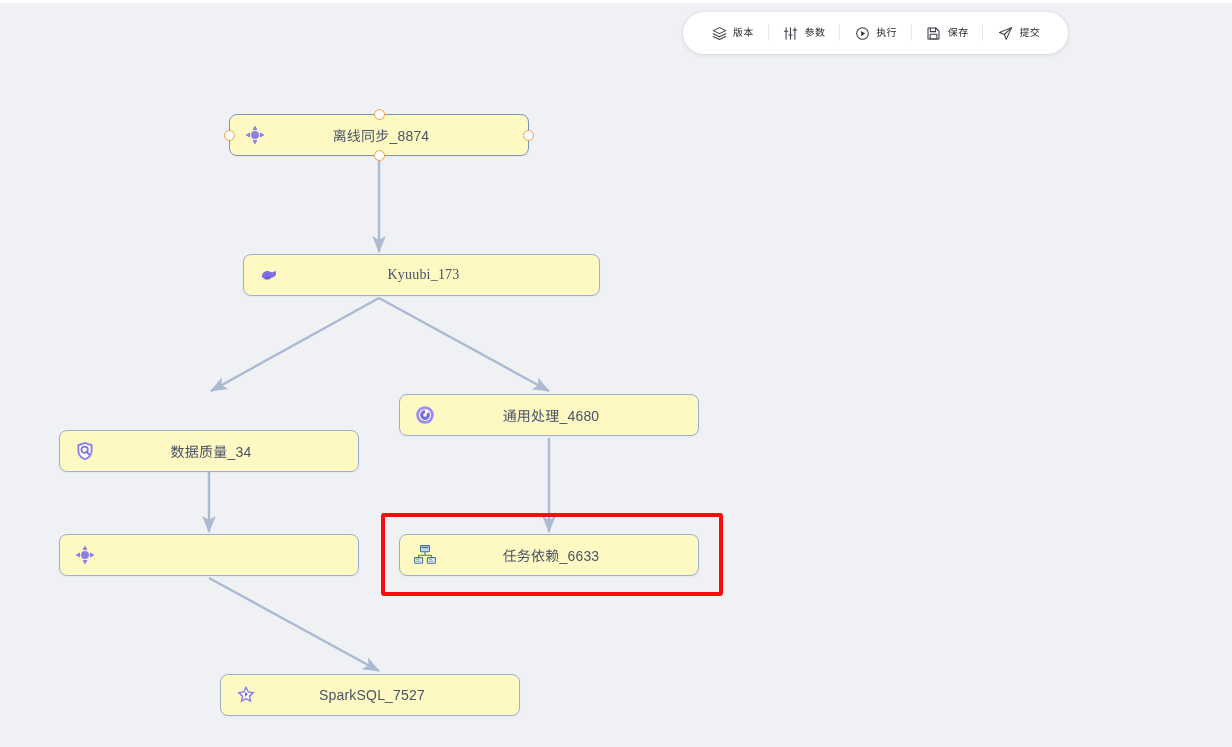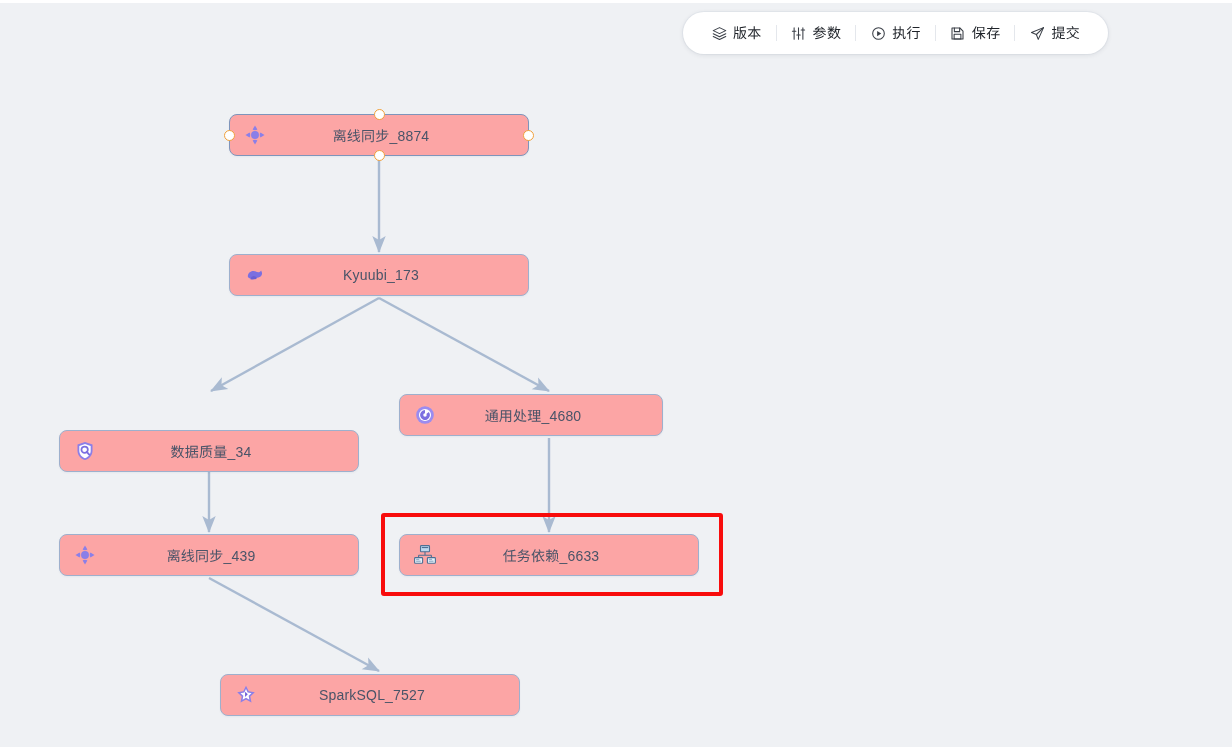--- a/index.html
+++ b/index.html
@@ -36,41 +36,41 @@
     gap: 6px;
     padding: 0 14px;
     height: 30px;
     cursor: pointer;
     color: #1f2329;
     font-size: 14px;
     line-height: 1;
     white-space: nowrap;
     user-select: none;
   }
-  .tb-label { font-size: 14px; letter-spacing: .3px; }
+  .tb-label { font-size: 10px; letter-spacing: .3px; }
   .tb-sep {
     width: 1px; height: 16px;
     background: #e4e7ec;
     flex: 0 0 1px;
   }
   .tb-icon { display: flex; width: 16px; height: 16px; align-items: center; justify-content: center; }
   .tb-icon svg { width: 15px; height: 15px; display: block; }
   .edge-layer {
     position: absolute;
     top: 0; left: 0;
     width: 1232px; height: 747px;
     pointer-events: none;
     z-index: 5;
   }
 
   
   .node {
     position: absolute;
     height: 42px;
-    background: #fca5a5;
+    background: #fef9c3;
     border: 1px solid #9db0cd;
     border-radius: 8px;
     display: flex;
     align-items: center;
     z-index: 20;
     cursor: grab;
     box-shadow: 0 1px 2px rgba(40,60,90,0.05);
   }
   .node.selected {
     border-color: #7e95bb;
@@ -163,21 +163,21 @@
         </g>
       </svg>
     </span>
     <span class="node-label">离线同步_8874</span>
     <span class="handle h-top"></span>
     <span class="handle h-bottom"></span>
     <span class="handle h-left"></span>
     <span class="handle h-right"></span>
   </div>
 
-  <div class="node" style="left:229px; top:251px; width:300px;">
+  <div class="node" style="left:243px; top:251px; width:357px;font-family:Liberation Serif, serif;">
     <span class="node-icon">
       <svg width="22" height="22" viewBox="0 0 24 24" aria-hidden="true">
         <path d="M4.2 13.8 C4.0 10.2 7.0 7.4 10.4 7.6 C12.6 7.7 13.8 9.0 15.4 9.0 C17.0 9.0 18.0 8.1 18.6 7.0 C19.6 8.4 20.0 10.2 19.4 11.8 C18.6 14.0 16.4 15.2 14.2 14.8 C12.6 14.5 11.8 13.4 10.4 13.5 C9.0 13.6 8.2 14.6 7.9 16.0 C6.2 15.8 4.6 15.0 4.2 13.8 Z" fill="#7b6fe0"></path>
         <path d="M7.0 16.6 C7.6 14.2 9.2 12.9 11.0 13.2 C12.4 13.4 13.2 14.5 14.6 14.9 C13.2 16.6 10.0 17.6 7.0 16.6 Z" fill="#6a5fd4"></path>
       </svg>
     </span>
     <span class="node-label">Kyuubi_173</span>
   </div>
 
   <div class="node" style="left:59px; top:391px; width:300px;margin-top:36px;">
@@ -185,21 +185,21 @@
       <svg width="22" height="22" viewBox="0 0 24 24" aria-hidden="true">
         <path d="M12 2.2 L20.2 5.0 L20.2 11.6 C20.2 16.4 16.8 20.3 12 21.8 C7.2 20.3 3.8 16.4 3.8 11.6 L3.8 5.0 Z" fill="#8b7fe8"></path>
         <path d="M12 4.4 L18.2 6.5 L18.2 11.6 C18.2 15.4 15.6 18.6 12 19.8 C8.4 18.6 5.8 15.4 5.8 11.6 L5.8 6.5 Z" fill="#ffffff"></path>
         <circle cx="11.6" cy="10.6" r="3.5" fill="none" stroke="#7b6fe0" stroke-width="1.9"></circle>
         <path d="M13.9 13.0 L16.6 15.9" stroke="#7b6fe0" stroke-width="2.1" stroke-linecap="round"></path>
       </svg>
     </span>
     <span class="node-label">数据质量_34</span>
   </div>
 
-  <div class="node" style="left:399px; top:391px; width:264px;">
+  <div class="node" style="left:399px; top:391px; width:300px;">
     <span class="node-icon">
       <svg width="22" height="22" viewBox="0 0 24 24" aria-hidden="true">
         <circle cx="12" cy="12" r="9.6" fill="#9b8cf0"></circle>
         <circle cx="12" cy="12" r="6.6" fill="#ffffff"></circle>
         <path d="M12 6.6 A5.4 5.4 0 1 0 16.2 8.6 L12 12 Z" fill="#7b6fe0"></path>
         <circle cx="12" cy="12" r="1.9" fill="#ffffff"></circle>
       </svg>
     </span>
     <span class="node-label">通用处理_4680</span>
   </div>
@@ -209,21 +209,20 @@
       <svg width="22" height="22" viewBox="0 0 24 24" aria-hidden="true">
         <g fill="#8b7fe8">
           <path d="M12 1.6 L14.6 6.1 C13.9 6.5 13 6.8 12 6.8 C11 6.8 10.1 6.5 9.4 6.1 Z"></path>
           <path d="M12 22.4 L9.4 17.9 C10.1 17.5 11 17.2 12 17.2 C13 17.2 13.9 17.5 14.6 17.9 Z"></path>
           <path d="M1.6 12 L6.1 9.4 C6.5 10.1 6.8 11 6.8 12 C6.8 13 6.5 13.9 6.1 14.6 Z"></path>
           <path d="M22.4 12 L17.9 14.6 C17.5 13.9 17.2 13 17.2 12 C17.2 11 17.5 10.1 17.9 9.4 Z"></path>
           <circle cx="12" cy="12" r="4.3"></circle>
         </g>
       </svg>
     </span>
-    <span class="node-label">离线同步_439</span>
   </div>
 
   <div class="node" style="left:399px; top:531px; width:300px;">
     <span class="node-icon">
       <svg width="24" height="24" viewBox="0 0 24 24" aria-hidden="true">
         <rect x="7.5" y="2.6" width="9" height="6.2" rx="0.8" fill="#bcd8f0" stroke="#4e6f93" stroke-width="1.1"></rect>
         <rect x="8.8" y="4.0" width="6.4" height="1.1" fill="#4e6f93"></rect>
         <path d="M12 8.8 L12 12.2 M5.6 12.2 L18.4 12.2 M5.6 12.2 L5.6 14.6 M18.4 12.2 L18.4 14.6" stroke="#4e6f93" stroke-width="1.1" fill="none"></path>
         <rect x="1.6" y="14.6" width="8.0" height="5.6" rx="0.8" fill="#e8f2fa" stroke="#4e6f93" stroke-width="1.1"></rect>
         <rect x="14.4" y="14.6" width="8.0" height="5.6" rx="0.8" fill="#e8f2fa" stroke="#4e6f93" stroke-width="1.1"></rect>

